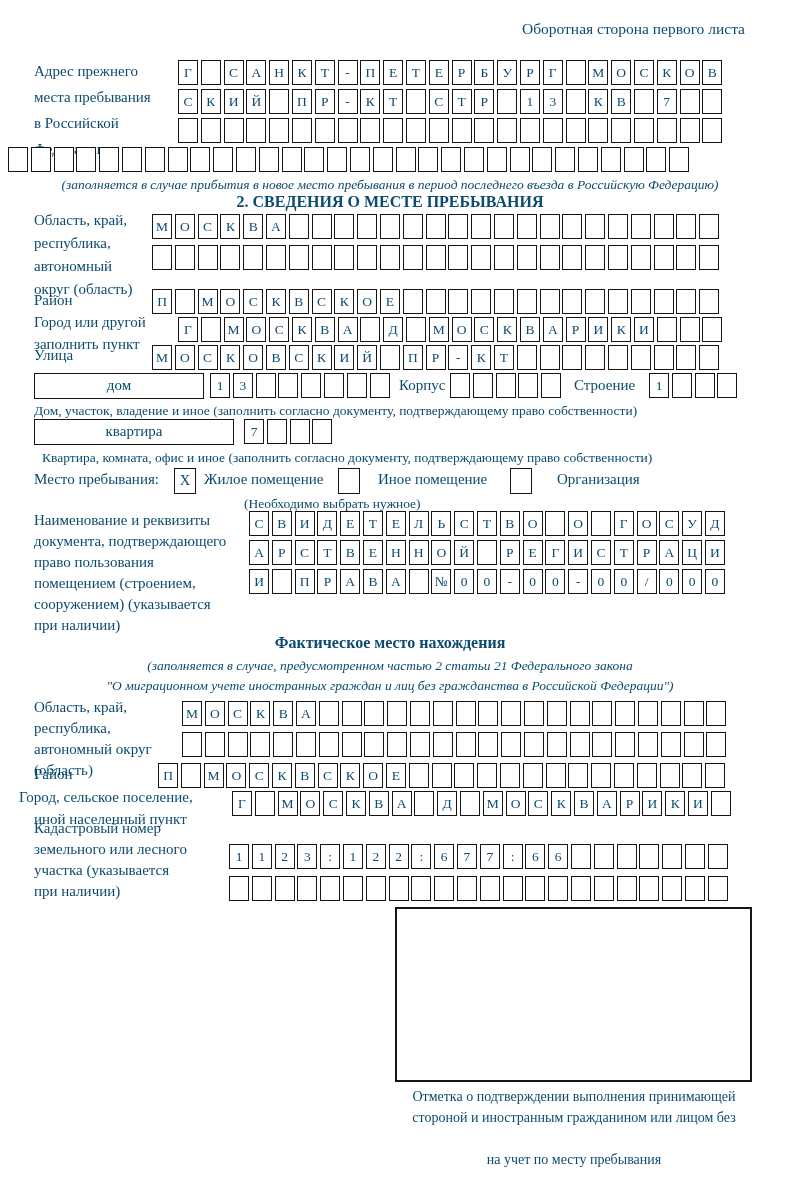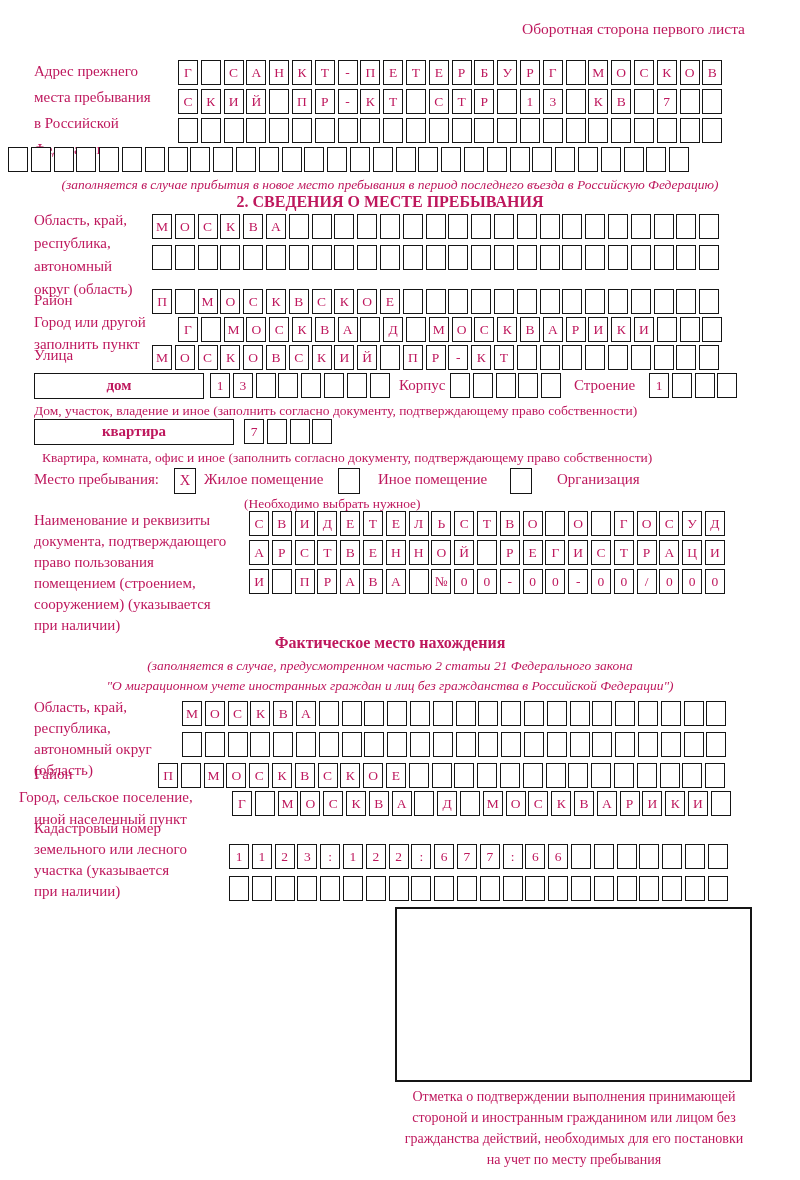--- a/index.html
+++ b/index.html
@@ -1,28 +1,28 @@
 <!DOCTYPE html>
 <html><head>
 <meta charset="utf-8">
 <style>
   html,body{margin:0;padding:0;background:#fff;}
-  .form{position:relative;width:800px;height:1180px;background:#fff;color:#be185d;
+  .form{position:relative;width:800px;height:1180px;background:#fff;color:#0c4a6e;
         font-family:"Liberation Serif",serif;overflow:hidden;}
   .abs{position:absolute;white-space:nowrap;}
   .lbl{font-size:15px;text-align:center;}
   .corner{font-size:15.5px;}
   .title{font-size:16px;font-weight:bold;text-align:center;width:780px;left:0;}
   .note{font-size:13.5px;}
   .ctr{text-align:center;width:780px;left:0;font-style:italic;}
   .row{position:absolute;display:flex;gap:2.8px;}
   .cell{flex:0 0 18px;width:18px;height:23px;border:1.5px solid #151515;background:#fff;
         font-size:13.5px;line-height:23px;text-align:center;font-family:"Liberation Serif",serif;}
   .labelbox{position:absolute;height:26px;box-sizing:border-box;border:1.5px solid #151515;
-        text-align:center;font-size:15px;line-height:23px;background:#fff;font-weight:bold;}
+        text-align:center;font-size:15px;line-height:23px;background:#fff;}
   .chk{position:absolute;width:22px;height:26px;box-sizing:border-box;border:1.5px solid #151515;
         text-align:center;font-size:14.5px;line-height:23px;background:#fff;}
   .bigbox{position:absolute;box-sizing:border-box;border:2px solid #151515;background:#fff;}
   .stampcap{font-size:14px;text-align:center;width:370px;}
 </style>
 </head>
 <body>
 
 <div class="form">
 
@@ -580,16 +580,15 @@
       <span class="cell"></span>
       <span class="cell"></span>
       <span class="cell"></span>
       <span class="cell"></span>
       <span class="cell"></span>
     </div>
 
   <div class="bigbox" style="left:395px;top:907px;width:357px;height:175px"></div>
   <div class="abs stampcap" style="left:389px;top:1089px">Отметка о подтверждении выполнения принимающей</div>
   <div class="abs stampcap" style="left:389px;top:1110px">стороной и иностранным гражданином или лицом без</div>
-  <div class="abs stampcap" style="left:389px;top:1131px">гражданства действий, необходимых для его постановки</div>
   <div class="abs stampcap" style="left:389px;top:1152px">на учет по месту пребывания</div>
 
 </div>
 
 </body></html>

